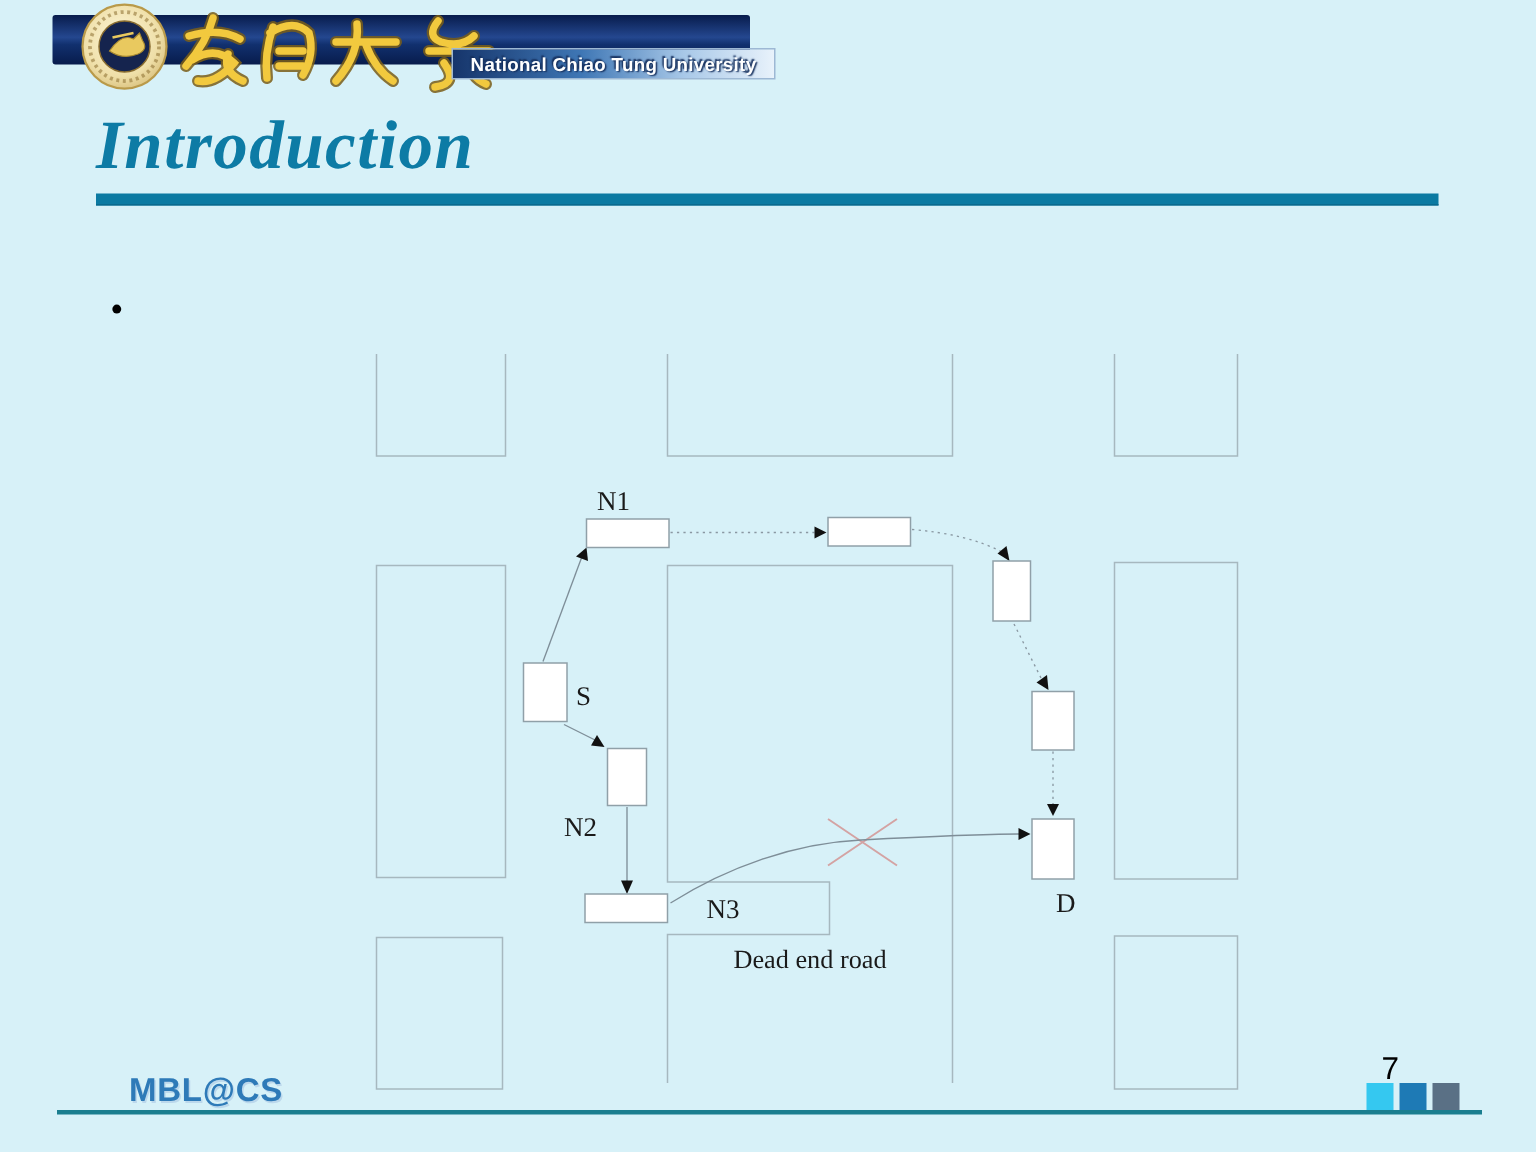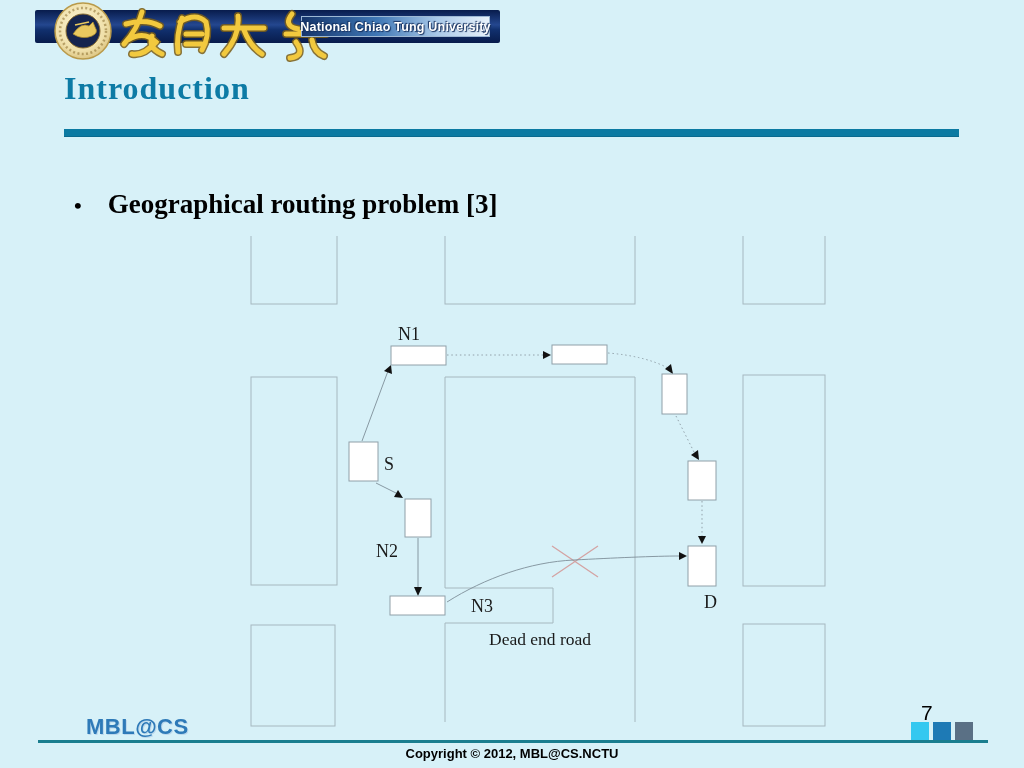--- a/index.html
+++ b/index.html
@@ -9,35 +9,35 @@
     font-family:"Liberation Sans",sans-serif;
   }
   
   .hdr-bar{
     position:absolute;left:35px;top:10px;width:465px;height:33px;
     background:linear-gradient(180deg,#081c4c 0%,#24478f 45%,#11306e 60%,#081c4c 100%);
     border-radius:2px;
   }
   .hdr-svg{position:absolute;left:0;top:0;width:520px;height:66px;}
   .uni-badge{
-    position:absolute;left:301px;top:16px;width:189px;height:21px;
+    position:absolute;left:301px;top:32px;width:216px;height:21px;
     background:linear-gradient(90deg,#16356b 0%,#3f77b5 40%,#a8c8e8 72%,#e8f2fb 100%);
     display:flex;align-items:center;justify-content:center;
     border:1px solid #9db8d4;box-sizing:border-box;
   }
   .uni-badge span{
     color:#ffffff;font-weight:bold;font-size:12.5px;letter-spacing:.2px;
     text-shadow:1px 1px 1px #16305e, -1px -1px 1px #16305e;
     white-space:nowrap;
   }
   
   .title{
     position:absolute;left:64px;top:70px;
-    font-family:"Liberation Serif",serif;font-weight:bold;
-    font-size:32px;color:#0d7ba5;letter-spacing:1px;
+    font-family:"Liberation Serif",serif;font-style:italic;font-weight:bold;
+    font-size:46px;color:#0d7ba5;letter-spacing:1px;
   }
   .title-rule{
     position:absolute;left:64px;top:129px;width:895px;height:7px;
     background:#0b7aa2;border-bottom:1px solid #0a6a8e;
   }
   
   .bullet-row{
     position:absolute;left:74px;top:189px;width:860px;
     font-family:"Liberation Serif",serif;font-weight:bold;font-size:27px;color:#000;
     display:flex;
@@ -115,21 +115,20 @@
 
   <div class="uni-badge">
     <span>National Chiao Tung University</span>
   </div>
 
   <div class="title">Introduction</div>
   <div class="title-rule"></div>
 
   <div class="bullet-row">
     <span class="bullet-marker">•</span>
-    <span>Geographical routing problem [3]</span>
   </div>
 
   <svg class="diagram" viewBox="240 236 600 494">
 
     <g>
       <rect class="map-line" x="251" y="228" width="86" height="76"></rect>
       <rect class="map-line" x="445" y="228" width="190" height="76"></rect>
       <rect class="map-line" x="743" y="228" width="82" height="76"></rect>
       <rect class="map-line" x="251" y="377" width="86" height="208"></rect>
       <rect class="map-line" x="743" y="375" width="82" height="211"></rect>
@@ -178,19 +177,18 @@
       <text class="lbl" x="384" y="470">S</text>
       <text class="lbl" x="376" y="557">N2</text>
       <text class="lbl" x="471" y="612">N3</text>
       <text class="lbl" x="704" y="608">D</text>
       <text class="lbl-small" x="489" y="645">Dead end road</text>
     </g>
   </svg>
 
   <div class="footer-logo">MBL@CS</div>
   <div class="footer-line"></div>
-  <div class="copyright">Copyright © 2012, MBL@CS.NCTU</div>
   <div class="page-num">7</div>
   <div class="sq" style="left: 911px; background: rgb(53, 200, 240);"></div>
   <div class="sq" style="left: 933px; background: rgb(30, 122, 181);"></div>
   <div class="sq" style="left: 955px; background: rgb(90, 112, 133);"></div>
 
 </div>
 
 </body></html>

